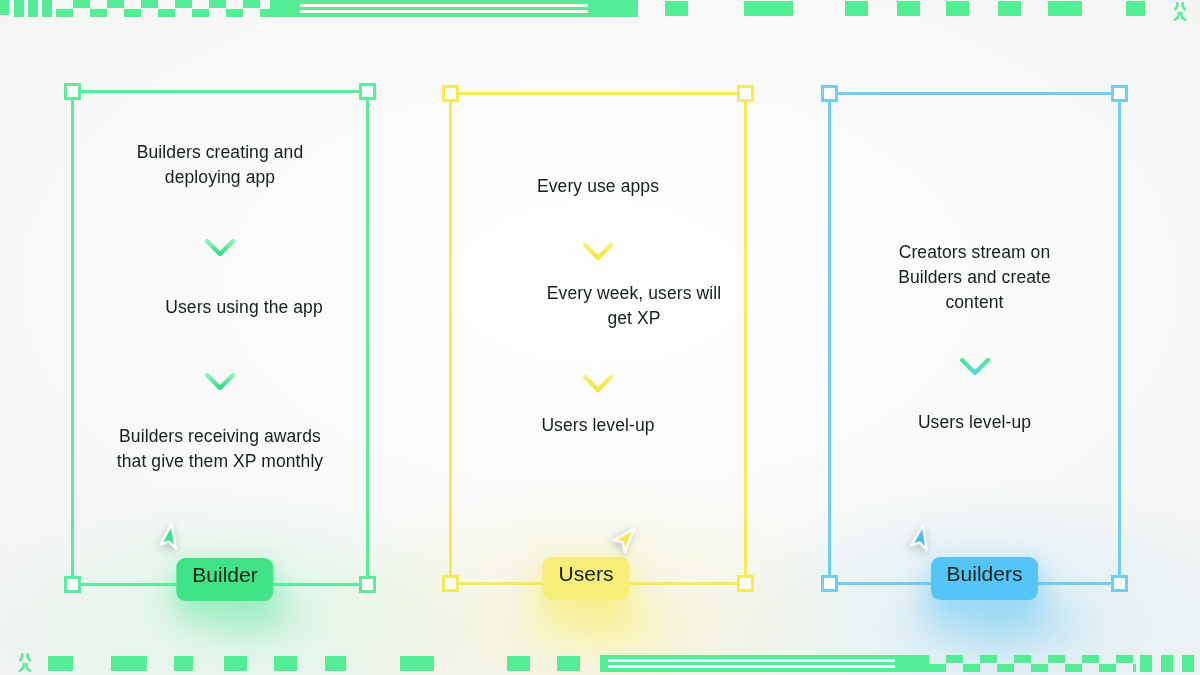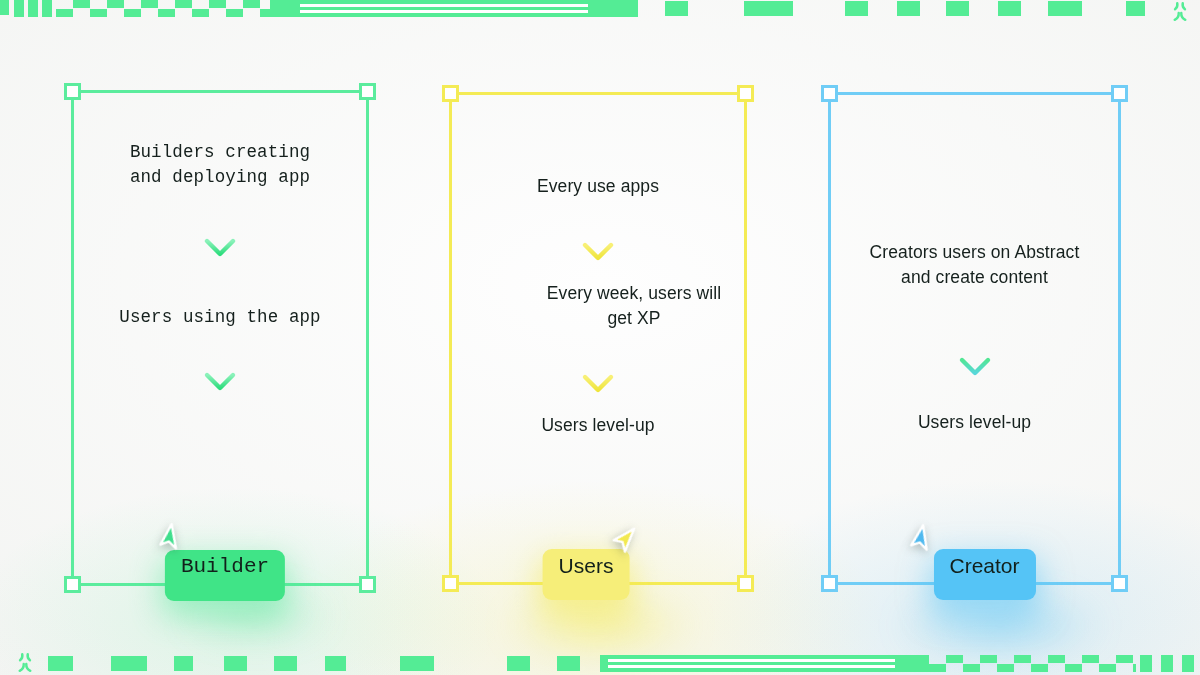--- a/index.html
+++ b/index.html
@@ -27,54 +27,54 @@
   .checker{
     position:absolute;top:0;height:17px;
     background:conic-gradient(var(--green-pattern) 0 25%, transparent 0 50%, var(--green-pattern) 0 75%, transparent 0);
     background-size:34px 17px;
   }
   .logo{position:absolute;width:22px;height:22px;}
   .logo path{stroke:var(--green-pattern);stroke-width:2.7;fill:none;stroke-linecap:round;}
 
   
   .panel{position:absolute;border:3px solid var(--c);background:transparent;}
-  .p1{--c:var(--green-border);--tag:var(--green-tag);--glow:rgba(80,230,150,.45);left:71px;top:90px;width:292px;height:490px;font-family:Liberation Mono, monospace;}
+  .p1{--c:var(--green-border);--tag:var(--green-tag);--glow:rgba(80,230,150,.45);left:71px;top:90px;width:292px;height:490px;}
   .p2{--c:var(--yellow-border);--tag:var(--yellow-tag);--glow:rgba(244,233,85,.55);left:449px;top:92px;width:292px;height:487px;}
   .p3{--c:var(--blue-border);--tag:var(--blue-tag);--glow:rgba(90,197,246,.5);left:828px;top:92px;width:287px;height:487px;}
 
   .handle{position:absolute;width:11px;height:11px;background:#fff;border:3px solid var(--c);}
   .h-tl{left:-10px;top:-10px;} .h-tr{right:-10px;top:-10px;}
   .h-bl{left:-10px;bottom:-10px;} .h-br{right:-10px;bottom:-10px;}
 
   .step{
     position:absolute;left:50%;transform:translateX(-50%);
     width:100%;text-align:center;color:var(--text);
     font-size:17.5px;line-height:25px;font-weight:500;letter-spacing:.1px;
   }
   .arrow{position:absolute;left:50%;transform:translateX(-50%);}
 
   .tag{
     position:absolute;bottom:-18px;left:50%;
     background:var(--tag);color:#12201b;
     font-size:21px;font-weight:500;line-height:1;
-    padding:6px 16px 24px;border-radius:9px;white-space:nowrap;
+    padding:6px 16px 16px;border-radius:9px;white-space:nowrap;
     box-shadow:0 12px 30px 4px var(--glow);
   }
   .p1 .tag{transform:translateX(calc(-50% + 5px));}
   .p2 .tag{transform:translateX(calc(-50% - 12px));}
   .p3 .tag{transform:translateX(calc(-50% + 10px));}
 
   .cursor{position:absolute;width:36px;height:36px;filter:drop-shadow(0 3px 4px rgba(40,60,55,.30));}
   .cursor path{stroke:#fff;stroke-width:2.4;stroke-linejoin:round;}
   .cur-green{left:151px;top:521px;transform:rotate(10deg);}
   .cur-yellow{left:606px;top:522px;transform:rotate(42deg);}
   .cur-blue{left:902px;top:522px;transform:rotate(12deg);}
 
   
-  .p1 .t1{top:47px;} .p1 .a1{top:122px;} .p1 .t2{top:212px;}
+  .p1 .t1{top:47px;} .p1 .a1{top:122px;} .p1 .t2{top:202px;margin-left:24px;}
   .p1 .a2{top:256px;} .p1 .t3{top:331px;}
   .p1 .t1 span{display:inline-block;max-width:215px;}
   .p1 .t3 span{display:inline-block;max-width:235px;}
 
   .p2 .t1{top:79px;} .p2 .a1{top:124px;} .p2 .t2{top:186px;margin-left:36px;}
   .p2 .a2{top:256px;} .p2 .t3{top:318px;}
   .p2 .t2 span{display:inline-block;max-width:190px;}
 
   .p3 .t1{top:145px;} .p3 .a1{top:239px;} .p3 .t2{top:315px;}
   .p3 .t1 span{display:inline-block;max-width:215px;}
@@ -145,20 +145,21 @@
           <linearGradient id="gA2" x1="0" y1="0" x2="0" y2="1">
         <stop offset="0" stop-color="#8BF2BA"></stop>
             <stop offset="1" stop-color="#2EDD7D"></stop>
       </linearGradient>
         </defs>
       <g stroke="url(#gA2)" stroke-width="4.4" fill="none" stroke-linecap="round" stroke-linejoin="round">
         <line x1="22" y1="4" x2="22" y2="37"></line>
           <polyline points="9,26 22,39 35,26"></polyline>
       </g>
     </svg>
+    <div class="step t3"><span>Builders receiving awards that give them XP monthly</span></div>
 
     <div class="tag">Builder</div>
   </section>
 
   <section class="panel p2">
     <div class="handle h-tl"></div>
     <div class="handle h-tr"></div>
     <div class="handle h-bl"></div>
     <div class="handle h-br"></div>
 
@@ -192,36 +193,36 @@
 
     <div class="tag">Users</div>
   </section>
 
   <section class="panel p3">
     <div class="handle h-tl"></div>
     <div class="handle h-tr"></div>
     <div class="handle h-bl"></div>
     <div class="handle h-br"></div>
 
-    <div class="step t1"><span>Creators users on Abstract and create content</span></div>
+    <div class="step t1"><span>Creators stream on Builders and create content</span></div>
     <svg class="arrow a1" width="44" height="44" viewBox="0 0 44 44">
       <defs>
           <linearGradient id="gC1" x1="0" y1="0" x2="0" y2="1">
         <stop offset="0" stop-color="#52E695"></stop>
             <stop offset="1" stop-color="#58D7DA"></stop>
       </linearGradient>
         </defs>
       <g stroke="url(#gC1)" stroke-width="4.4" fill="none" stroke-linecap="round" stroke-linejoin="round">
         <line x1="22" y1="4" x2="22" y2="37"></line>
           <polyline points="9,26 22,39 35,26"></polyline>
       </g>
     </svg>
     <div class="step t2"><span>Users level-up</span></div>
 
-    <div class="tag">Creator</div>
+    <div class="tag">Builders</div>
   </section>
 
   <svg class="cursor cur-green" viewBox="0 0 36 36">
     <path d="M18 3 L26.5 26 L18.2 20.5 L10.5 25 Z" fill="#3EDE8C"></path>
   </svg>
   <svg class="cursor cur-yellow" viewBox="0 0 36 36">
     <path d="M18 3 L26.5 26 L18.2 20.5 L10.5 25 Z" fill="#F2E94F"></path>
   </svg>
   <svg class="cursor cur-blue" viewBox="0 0 36 36">
     <path d="M18 3 L26.5 26 L18.2 20.5 L10.5 25 Z" fill="#4FB9EF"></path>

